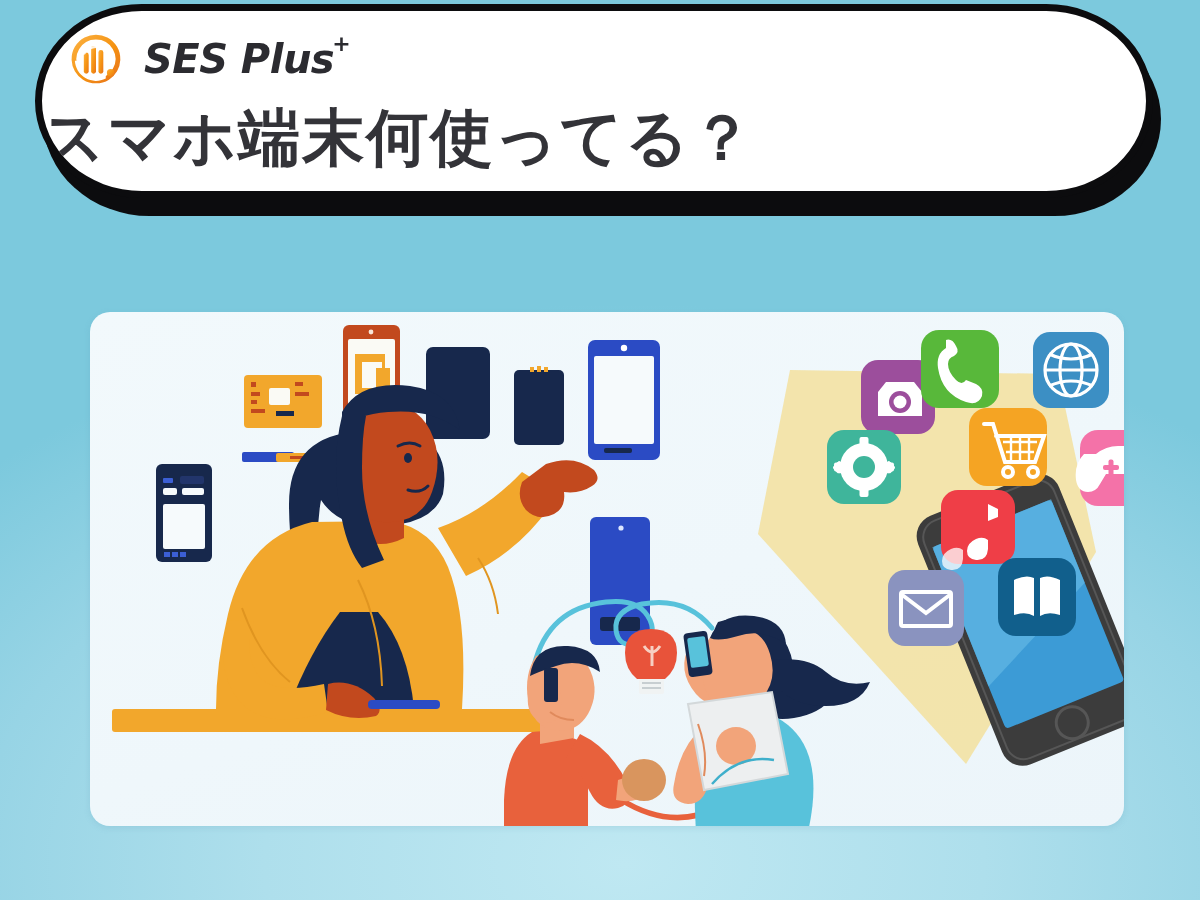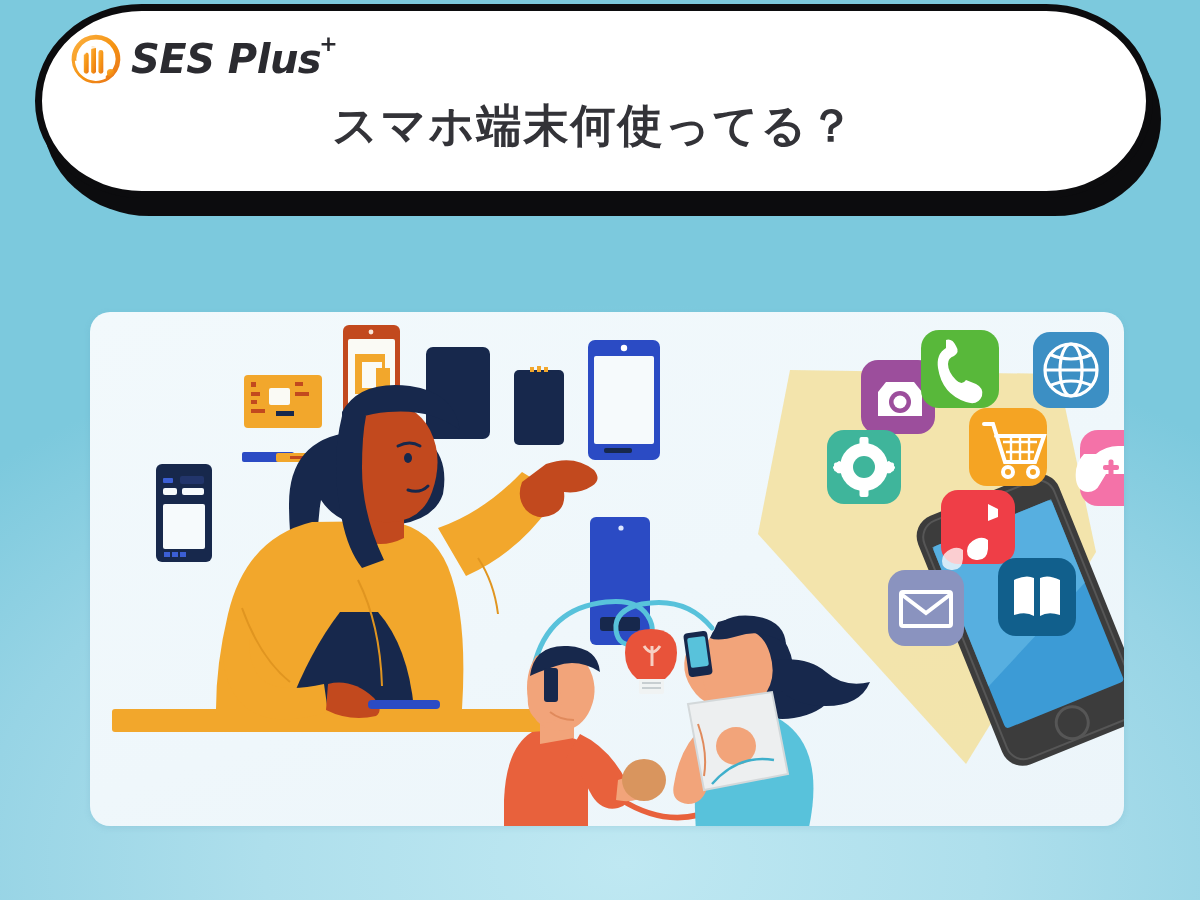--- a/index.html
+++ b/index.html
@@ -23,38 +23,38 @@
     background:#0C0C0E; border-radius:110px/100px;
   }
   .header-pill{
     position:absolute; left:0; top:0; width:1118px; height:194px;
     background:#FFFFFF; border:7px solid #0C0C0E;
     border-radius:110px/100px;
     overflow:hidden;
   }
   .logo-row{
     position:absolute; left:28px; top:22px;
-    display:flex; align-items:center; gap:9px;
+    display:flex; align-items:center; gap:22px;
   }
   .logo-mark{ width:52px; height:52px; display:block; }
   .logo-word{
     font-family:"DejaVu Sans", sans-serif;
     font-size:40px; font-weight:bold; font-style:italic;
     color:#2B2B30; letter-spacing:-0.5px; line-height:1;
     position:relative; white-space:nowrap;
   }
   .logo-plus{
     position:absolute; right:-16px; top:-6px;
     font-size:22px; font-style:normal; font-weight:bold; color:#2B2B30;
   }
   .header-title{
     position:absolute; left:0; right:0; top:96px;
-    text-align:center;
-    font-family:Liberation Mono, monospace;
-    font-size:45px; font-weight:bold; color:#333338;
+    text-align:left;
+    font-family:Liberation Serif, serif;
+    font-size:62px; font-weight:bold; color:#333338;
     letter-spacing:2px; line-height:1;
   }
 
   
   .card{
     position:absolute; left:90px; top:312px; width:1034px; height:514px;
     background:linear-gradient(160deg,#F2F9FC 0%, #EFF7FB 55%, #ECF5FA 100%);
     border-radius:20px;
     box-shadow:0 2px 6px rgba(90,150,175,.18);
     overflow:hidden;

